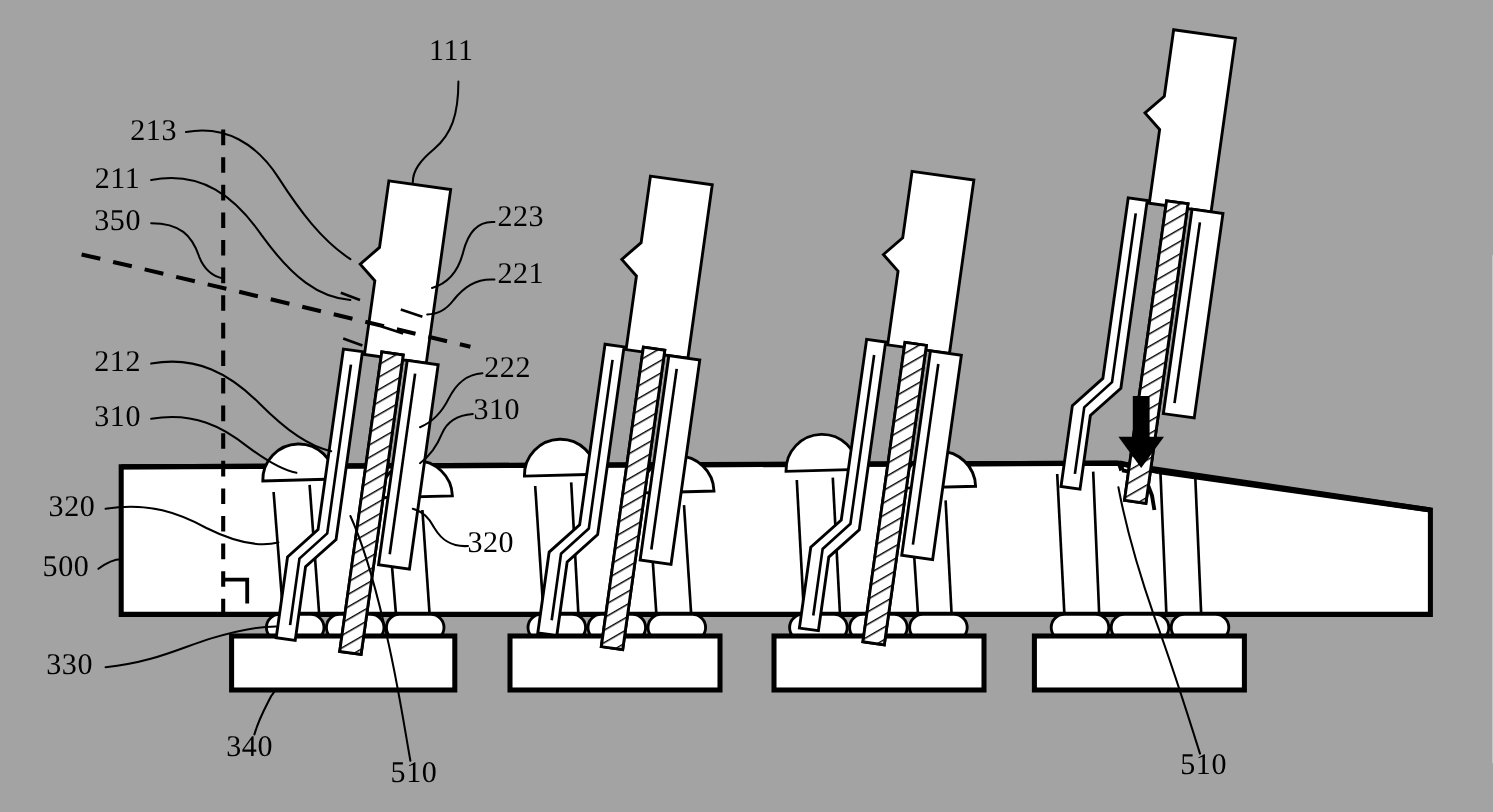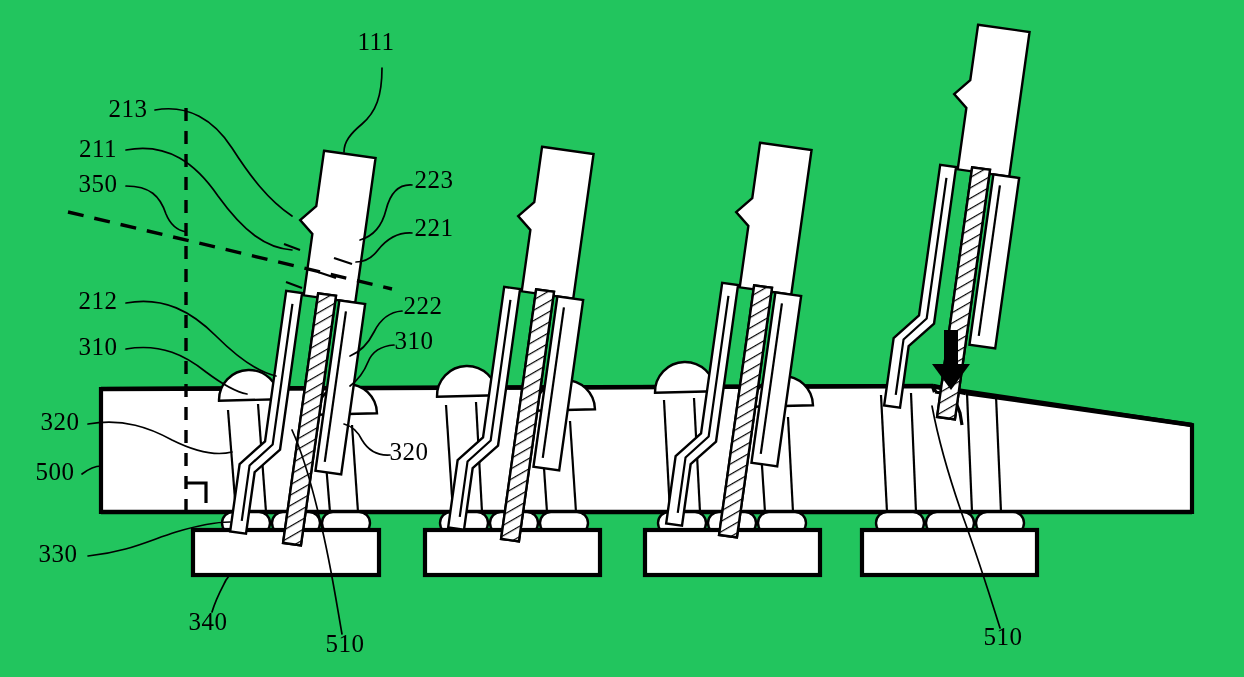--- a/index.html
+++ b/index.html
@@ -10,21 +10,21 @@
   body {
     width: 1244px;
     height: 677px;
     font-family: "Liberation Serif", serif;
     overflow: hidden;
   }
   #figure-root {
     position: relative;
     width: 1244px;
     height: 677px;
-    background: #22c55e;
+    background: #a3a3a3;
   }
   svg#patent-figure {
     display: block;
     width: 1244px;
     height: 677px;
   }
   .ln {
     fill: none;
     stroke: #000000;
     stroke-width: 2.2;

